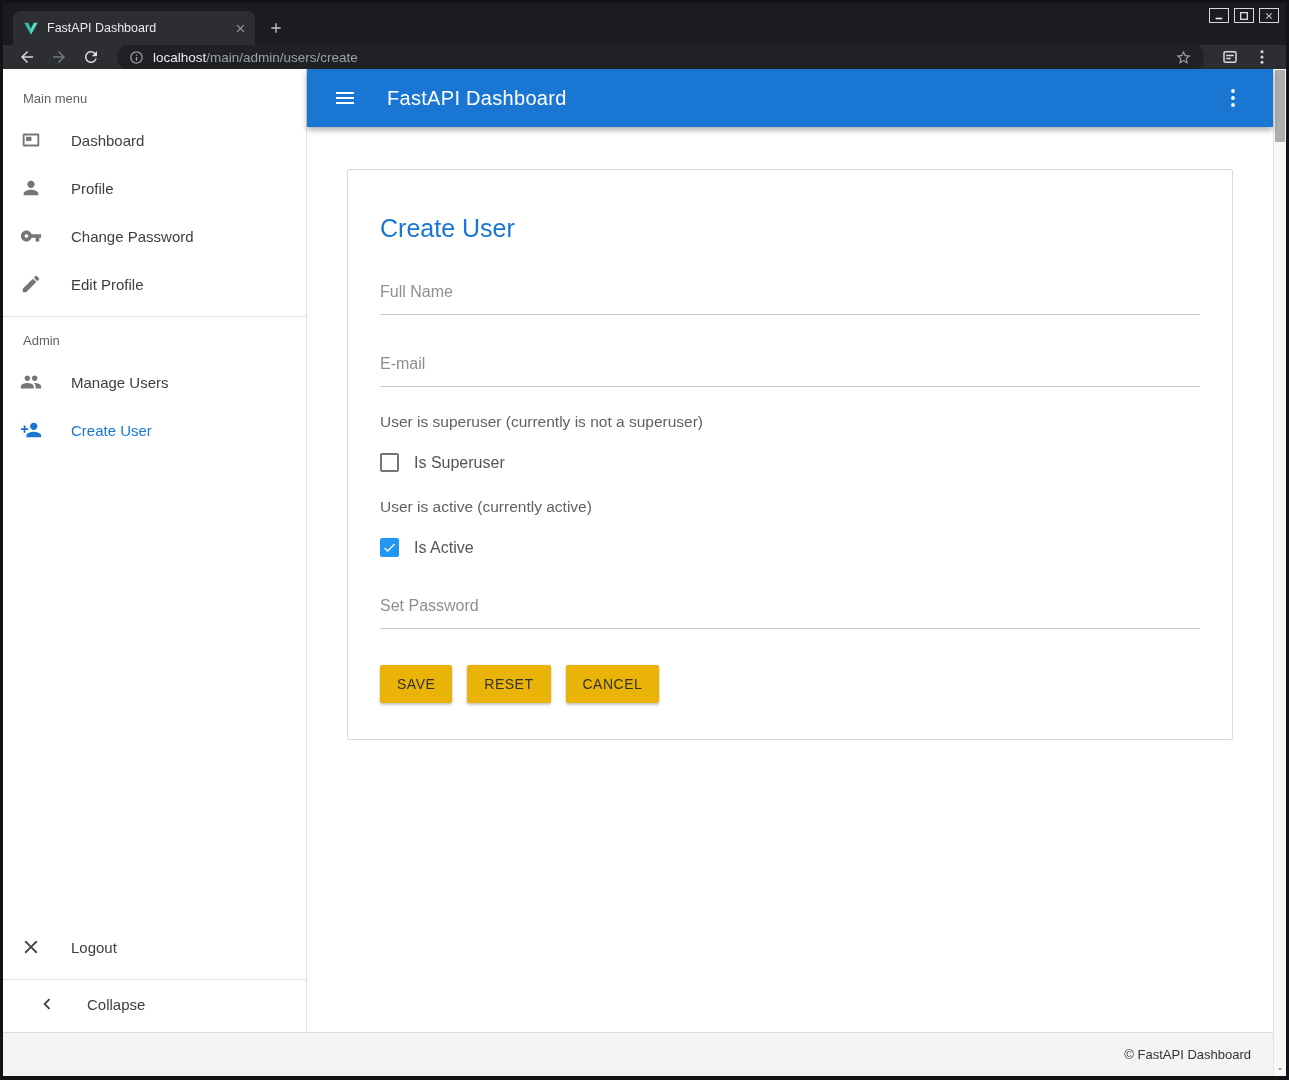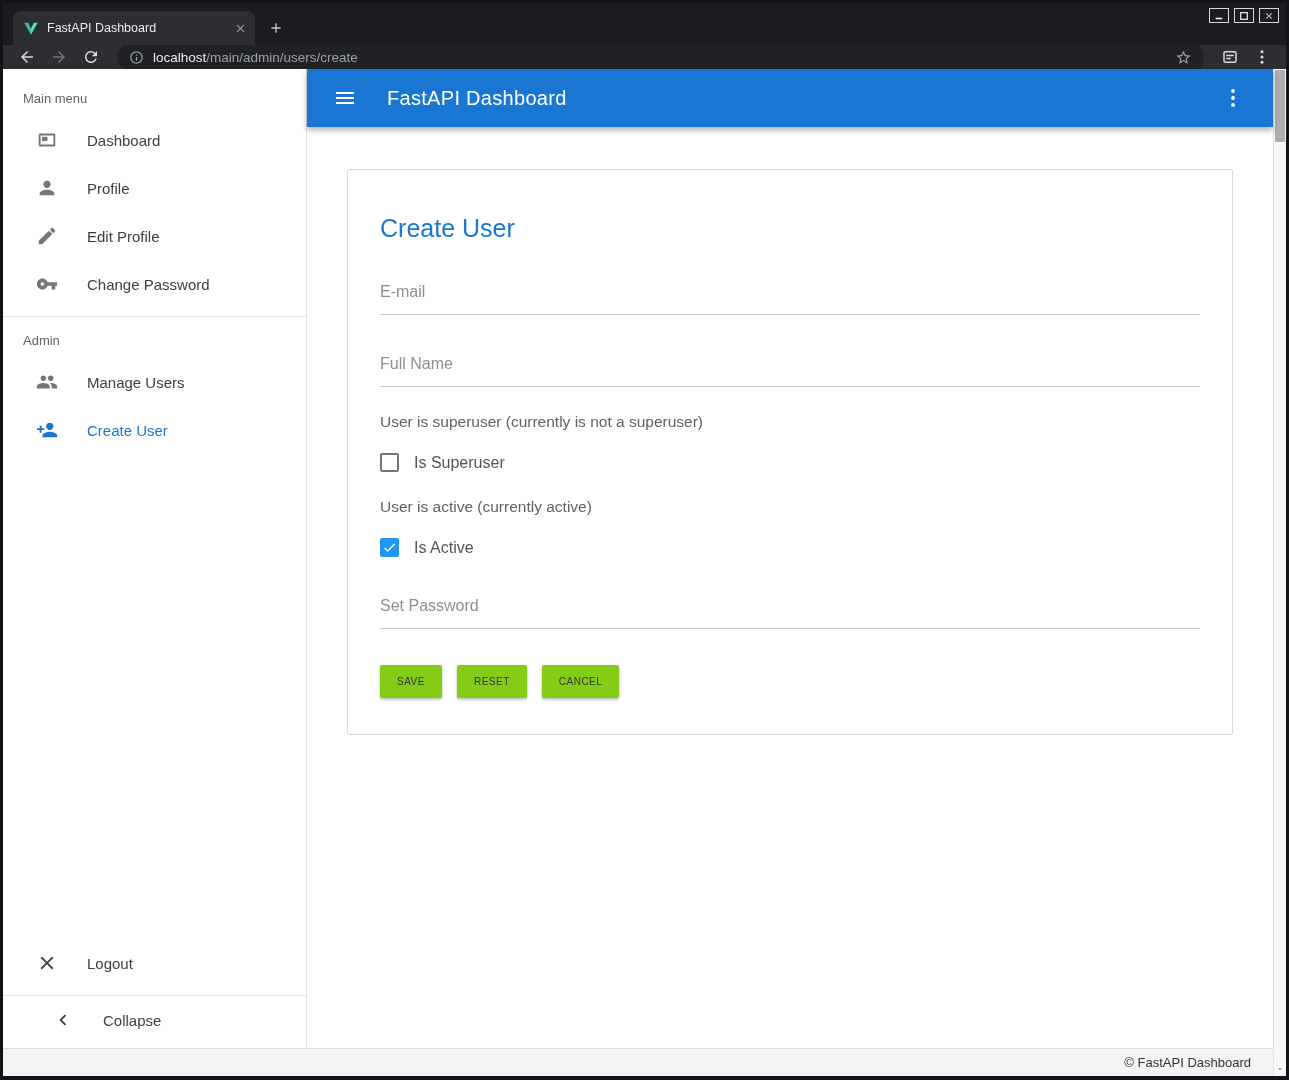--- a/index.html
+++ b/index.html
@@ -53,21 +53,21 @@
   .omnibox .spacer { flex: 1; }
   .omnibox .star-icon { width: 17px; height: 17px; color: #9aa0a6; flex: none; }
   .omnibox .star-icon svg { width: 17px; height: 17px; display: block; }
   
   .app { flex: 1; display: flex; min-height: 0; background: #fff; }
   .app-left { flex: 1; display: flex; flex-direction: column; min-width: 0; }
   .app-row { flex: 1; display: flex; min-height: 0; }
   
   .sidebar { width: 304px; flex: none; background: #fff; border-right: 1px solid #e0e0e0; display: flex; flex-direction: column; padding-top: 6px; }
   .section-label { font-size: 13px; color: #5f6368; padding: 16px 0 10px 20px; }
-  .nav-item { height: 48px; display: flex; align-items: center; padding-left: 32px; color: #3c4043; font-size: 15px; cursor: pointer; flex: none; }
+  .nav-item { height: 48px; display: flex; align-items: center; padding-left: 16px; color: #3c4043; font-size: 15px; cursor: pointer; flex: none; }
   .nav-icon { width: 24px; height: 24px; color: #757575; margin-right: 28px; flex: none; }
   .nav-icon svg { width: 22px; height: 22px; display: block; margin: 1px; }
   .nav-item.active { color: #1976d2; }
   .nav-item.active .nav-icon { color: #1976d2; }
   .sidebar-divider { border-top: 1px solid #e0e0e0; margin-top: 8px; flex: none; }
   .sidebar-spacer { flex: 1; }
   
   .main { flex: 1; display: flex; flex-direction: column; min-width: 0; background: #fff; }
   .appbar {
     height: 58px; flex: none; background: #1976d2; color: #fff;
@@ -95,28 +95,28 @@
   .check-row { display: flex; align-items: center; margin-top: 22px; text-align: center; }
   .checkbox {
     width: 19px; height: 19px; border: 2px solid #757575; border-radius: 2px;
     margin-right: 15px; flex: none; display: flex; align-items: center; justify-content: center;
   }
   .checkbox.checked { background: #2196f3; border-color: #2196f3; }
   .checkbox svg { width: 15px; height: 15px; display: block; }
   .check-label { font-size: 16px; color: #555; }
   .btn-row { margin-top: 36px; display: flex; gap: 15px; }
   .btn {
-    background: #84cc16; border: 0; border-radius: 2px;
+    background: #eab308; border: 0; border-radius: 2px;
     box-shadow: 0 2px 3px rgba(0,0,0,.22), 0 0 2px rgba(0,0,0,.12);
-    padding: 11px 17px; font-family: inherit; font-size: 10px; font-weight: 500;
+    padding: 11px 17px; font-family: inherit; font-size: 14px; font-weight: 500;
     color: #333; letter-spacing: .5px; cursor: pointer; text-align: right;
   }
   
   .app-footer {
-    height: 28px; flex: none; background: #f4f4f4; border-top: 1px solid #dadada;
+    height: 44px; flex: none; background: #f4f4f4; border-top: 1px solid #dadada;
     display: flex; align-items: center; justify-content: flex-end;
     padding-right: 22px; font-size: 13px; color: #333;
   }
   
   .scrollbar { width: 13px; flex: none; background: #f8f8f8; border-left: 1px solid #e3e3e3; display: flex; flex-direction: column; }
   .scroll-thumb { height: 72px; margin: 1px 1px 0; background: #aeaeae; }
   .scroll-bottom { margin-top: auto; height: 14px; display: flex; align-items: center; justify-content: center; color: #8a8a8a; }
   .scroll-bottom svg { width: 10px; height: 10px; }
 </style>
 </head>
@@ -230,33 +230,33 @@
               <svg viewBox="0 0 24 24" fill="currentColor">
                   <path d="M12 12c2.21 0 4-1.79 4-4s-1.79-4-4-4-4 1.79-4 4 1.79 4 4 4zm0 2c-2.67 0-8 1.34-8 4v2h16v-2c0-2.66-5.33-4-8-4z"></path>
                 </svg>
             </span>
             <span class="nav-label">Profile</span>
           </div>
 
           <div class="nav-item">
             <span class="nav-icon">
               <svg viewBox="0 0 24 24" fill="currentColor">
+                  <path d="M12.65 10C11.83 7.67 9.61 6 7 6c-3.31 0-6 2.69-6 6s2.69 6 6 6c2.61 0 4.83-1.67 5.65-4H17v4h4v-4h2v-4H12.65zM7 14c-1.1 0-2-.9-2-2s.9-2 2-2 2 .9 2 2-.9 2-2 2z"></path>
+                </svg>
+            </span>
+            <span class="nav-label">Change Password</span>
+          </div>
+
+          <div class="nav-item">
+            <span class="nav-icon">
+              <svg viewBox="0 0 24 24" fill="currentColor">
                   <path d="M3 17.25V21h3.75L17.81 9.94l-3.75-3.75L3 17.25zM20.71 7.04c.39-.39.39-1.02 0-1.41l-2.34-2.34c-.39-.39-1.02-.39-1.41 0l-1.83 1.83 3.75 3.75 1.83-1.83z"></path>
                 </svg>
             </span>
             <span class="nav-label">Edit Profile</span>
-          </div>
-
-          <div class="nav-item">
-            <span class="nav-icon">
-              <svg viewBox="0 0 24 24" fill="currentColor">
-                  <path d="M12.65 10C11.83 7.67 9.61 6 7 6c-3.31 0-6 2.69-6 6s2.69 6 6 6c2.61 0 4.83-1.67 5.65-4H17v4h4v-4h2v-4H12.65zM7 14c-1.1 0-2-.9-2-2s.9-2 2-2 2 .9 2 2-.9 2-2 2z"></path>
-                </svg>
-            </span>
-            <span class="nav-label">Change Password</span>
           </div>
 
           <div class="sidebar-divider"></div>
           <div class="section-label">Admin</div>
 
           <div class="nav-item">
             <span class="nav-icon">
               <svg viewBox="0 0 24 24" fill="currentColor">
                   <path d="M16 11c1.66 0 2.99-1.34 2.99-3S17.66 5 16 5s-3 1.34-3 3 1.34 3 3 3zm-8 0c1.66 0 2.99-1.34 2.99-3S9.66 5 8 5 5 6.34 5 8s1.34 3 3 3zm0 2c-2.33 0-7 1.17-7 3.5V19h14v-2.5c0-2.33-4.67-3.5-7-3.5zm8 0c-.29 0-.62.02-.97.05 1.16.84 1.97 1.97 1.97 3.45V19h6v-2.5c0-2.33-4.67-3.5-7-3.5z"></path>
                 </svg>
@@ -311,23 +311,23 @@
                   <circle cx="12" cy="12" r="1.9"></circle>
                   <circle cx="12" cy="19" r="1.9"></circle>
                 </svg>
             </span>
           </header>
 
           <div class="content">
             <section class="card">
               <h1 class="form-title">Create User</h1>
 
+              <input class="input" type="text" placeholder="Full Name" style="">
+
               <input class="input" type="text" placeholder="E-mail" style="">
-
-              <input class="input" type="text" placeholder="Full Name" style="">
 
               <div class="hint">User is superuser (currently is not a superuser)</div>
 
               <div class="check-row">
                 <span class="checkbox"></span>
                 <span class="check-label">Is Superuser</span>
               </div>
 
               <div class="hint">User is active (currently active)</div>
 

